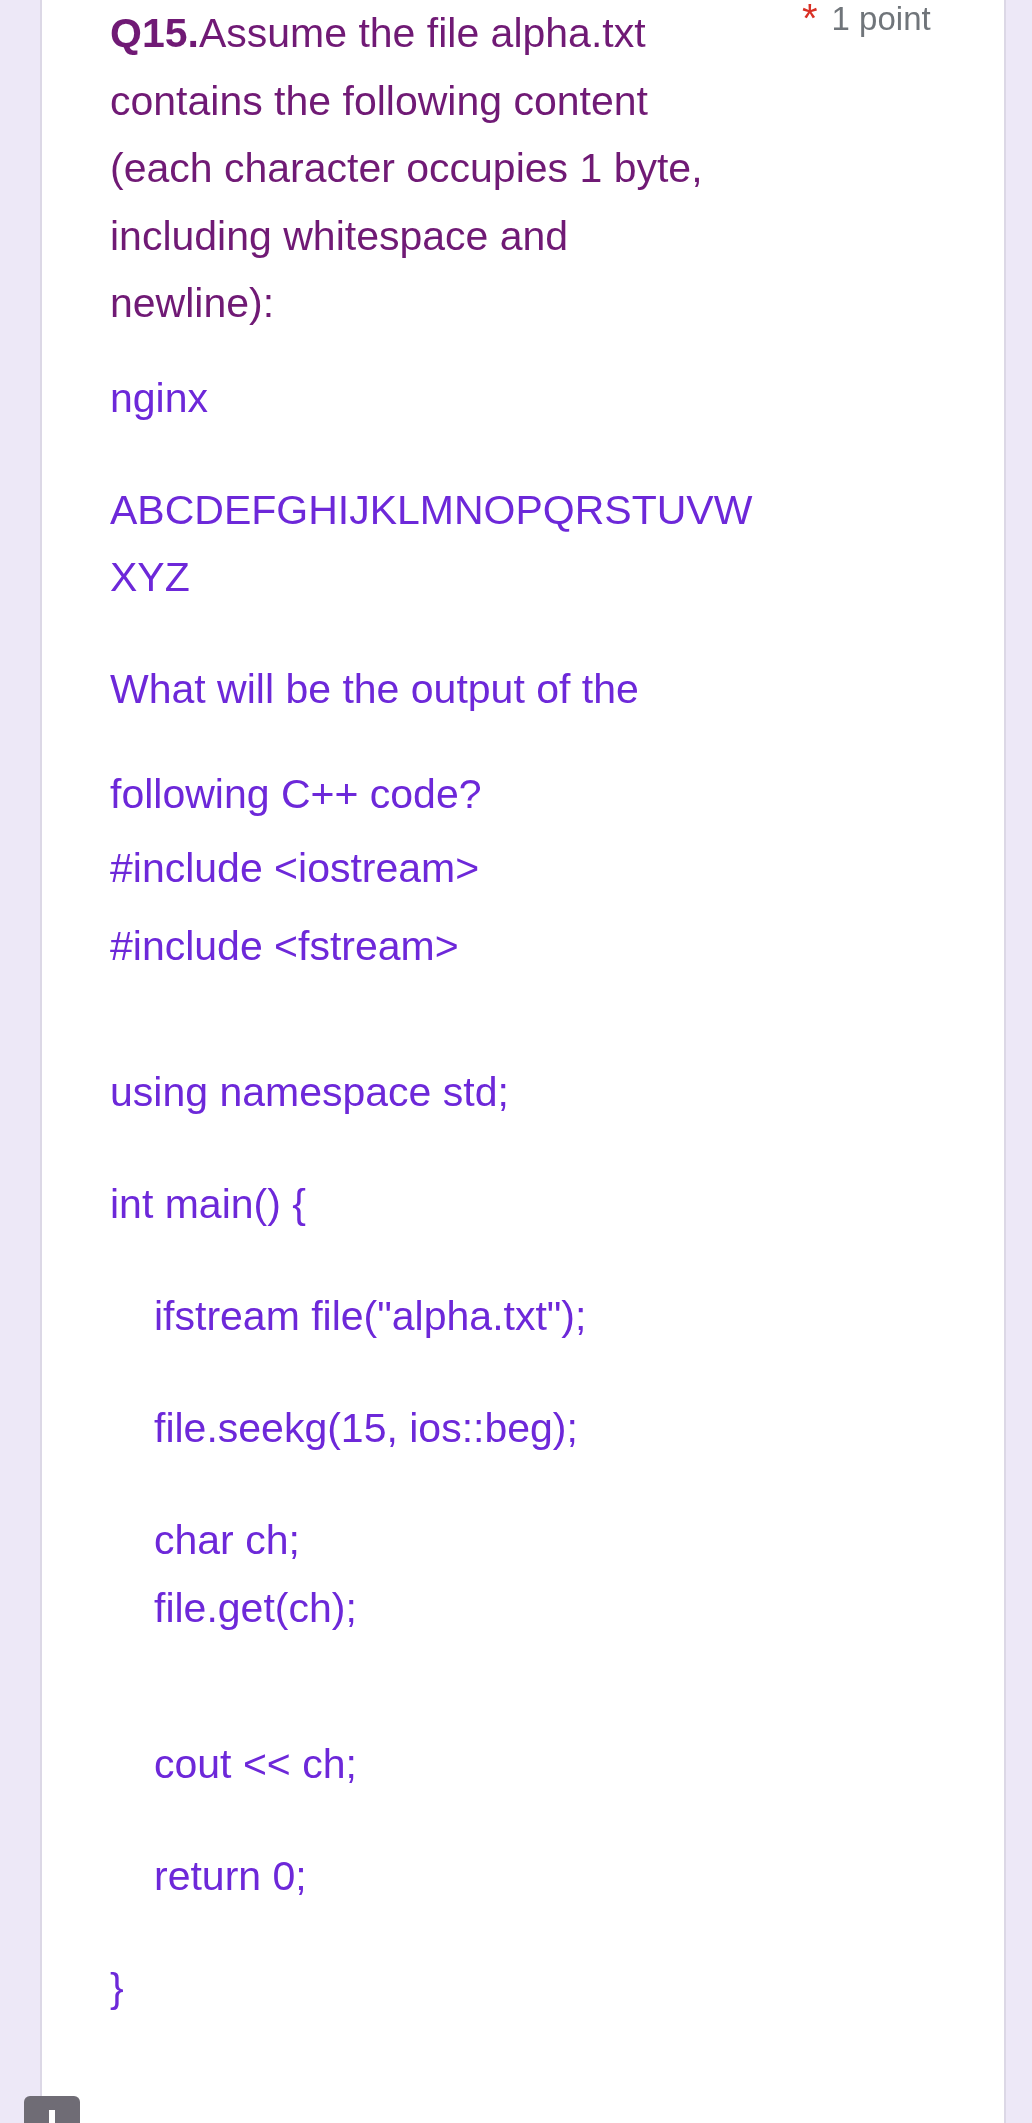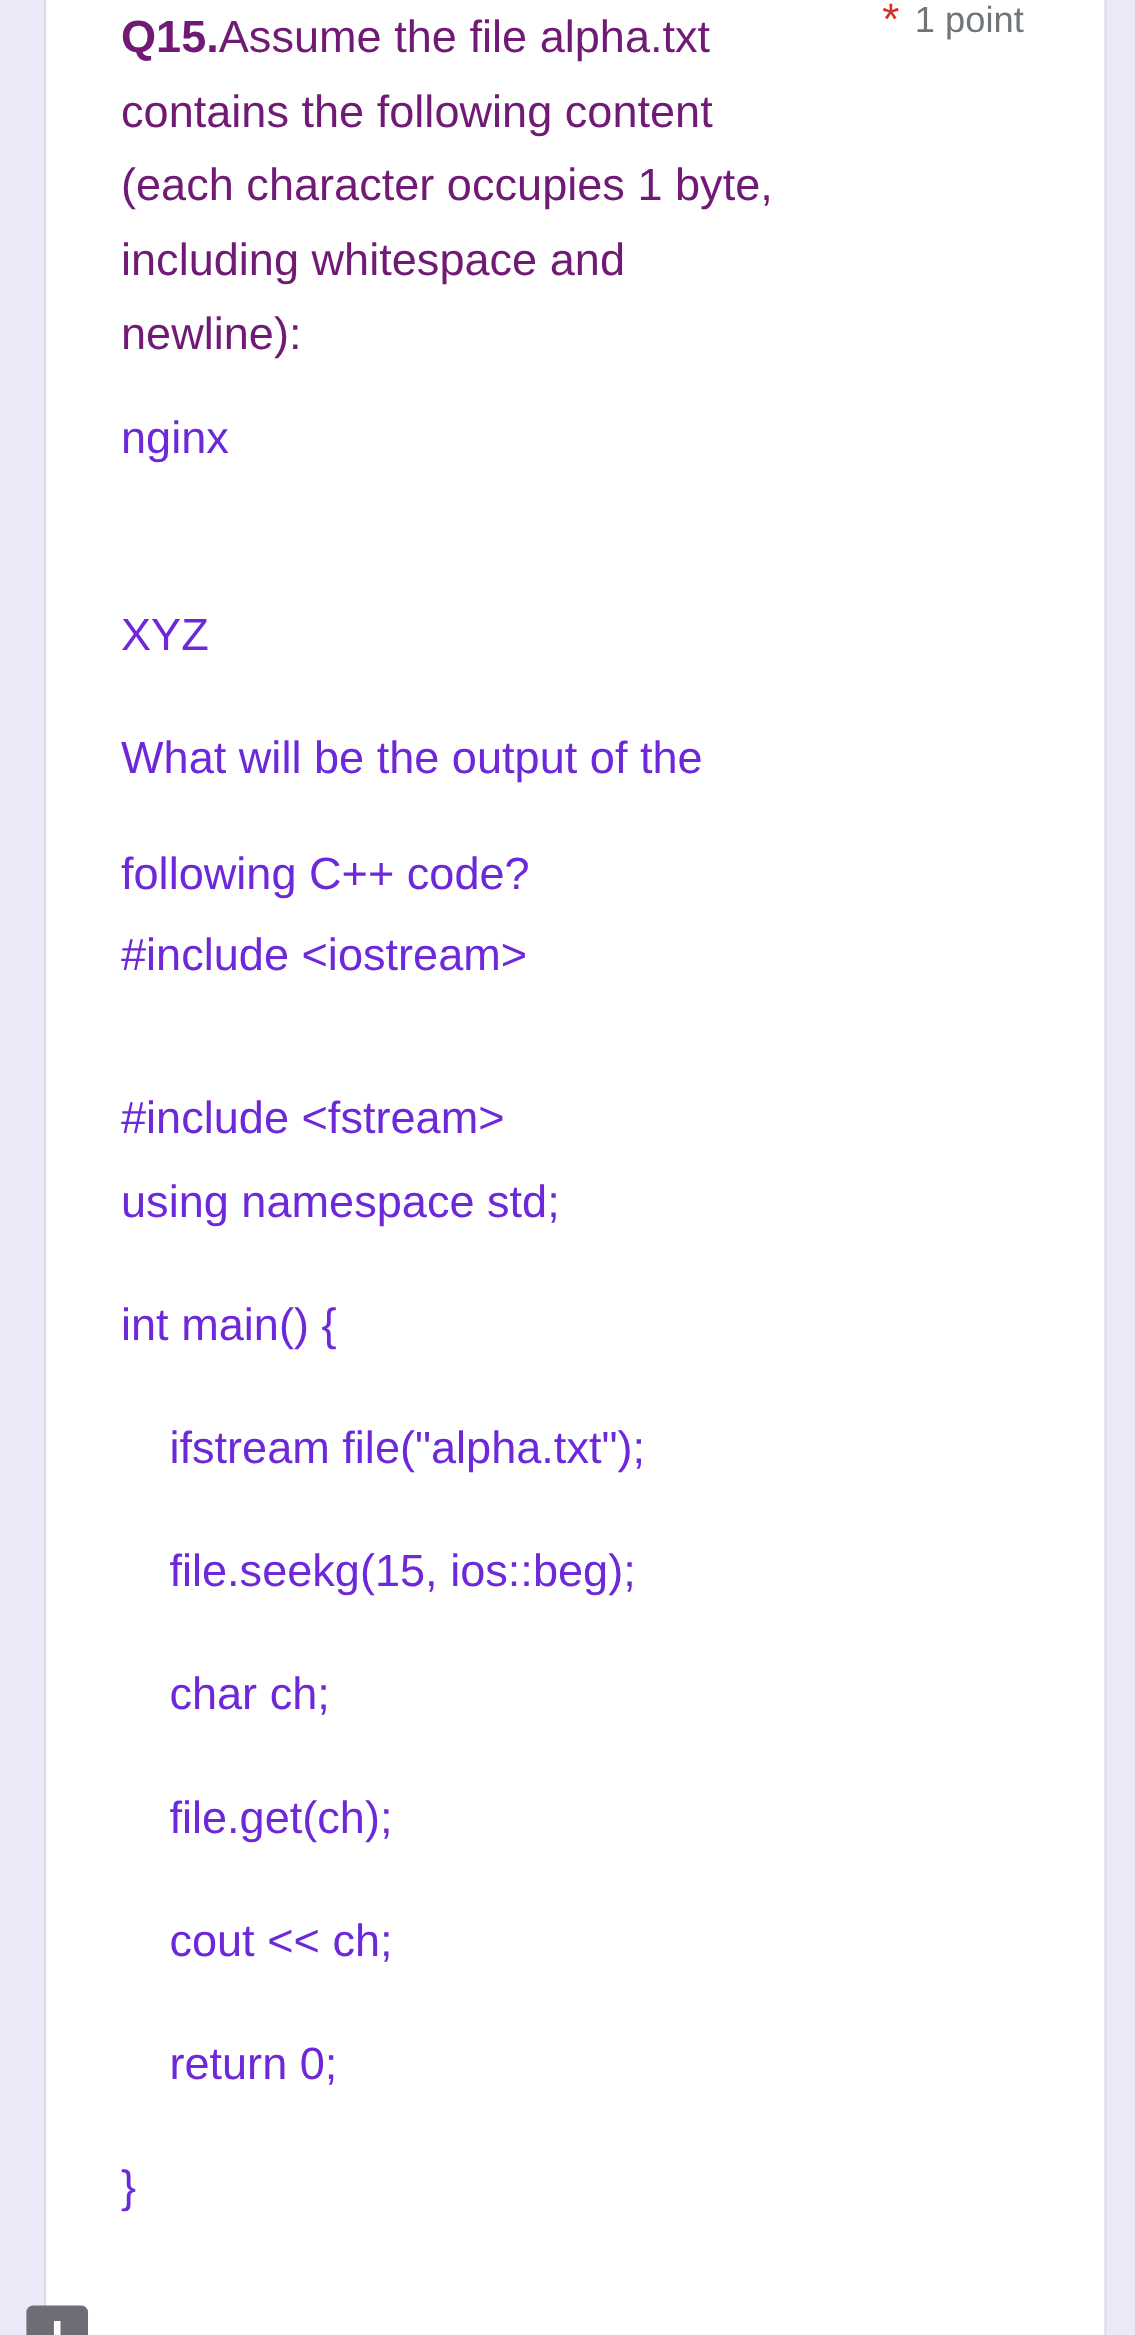--- a/index.html
+++ b/index.html
@@ -53,33 +53,34 @@
     <span>(each character occupies 1 byte,</span><br>
     <span>including whitespace and</span><br>
     <span>newline):</span>
   </div>
 
   <div class="points">
     <span class="asterisk">*</span><span>1 point</span>
   </div>
 
   <div class="line" style="top:385px;">nginx</div>
+  <div class="line" style="top:497px;">ABCDEFGHIJKLMNOPQRSTUVW</div>
   <div class="line" style="top:564px;">XYZ</div>
 
   <div class="line" style="top:676px;">What will be the output of the</div>
   <div class="line" style="top:781px;">following C++ code?</div>
 
   <div class="line" style="top:855px;">#include &lt;iostream&gt;</div>
-  <div class="line" style="top:1003px;">#include &lt;fstream&gt;</div>
+  <div class="line" style="top:933px;">#include &lt;fstream&gt;</div>
   <div class="line" style="top:1079px;">using namespace std;</div>
   <div class="line" style="top:1191px;">int main() {</div>
   <div class="line indent" style="top:1303px;">ifstream file("alpha.txt");</div>
   <div class="line indent" style="top:1415px;">file.seekg(15, ios::beg);</div>
   <div class="line indent" style="top:1527px;">char ch;</div>
-  <div class="line indent" style="top:1639px;">file.get(ch);</div>
+  <div class="line indent" style="top:1595px;">file.get(ch);</div>
   <div class="line indent" style="top:1751px;">cout &lt;&lt; ch;</div>
   <div class="line indent" style="top:1863px;">return 0;</div>
   <div class="line" style="top:1975px;">}</div>
 </div>
 
 <div class="float-tab">
   <div class="bar"></div>
 </div>
 
 </body></html>

